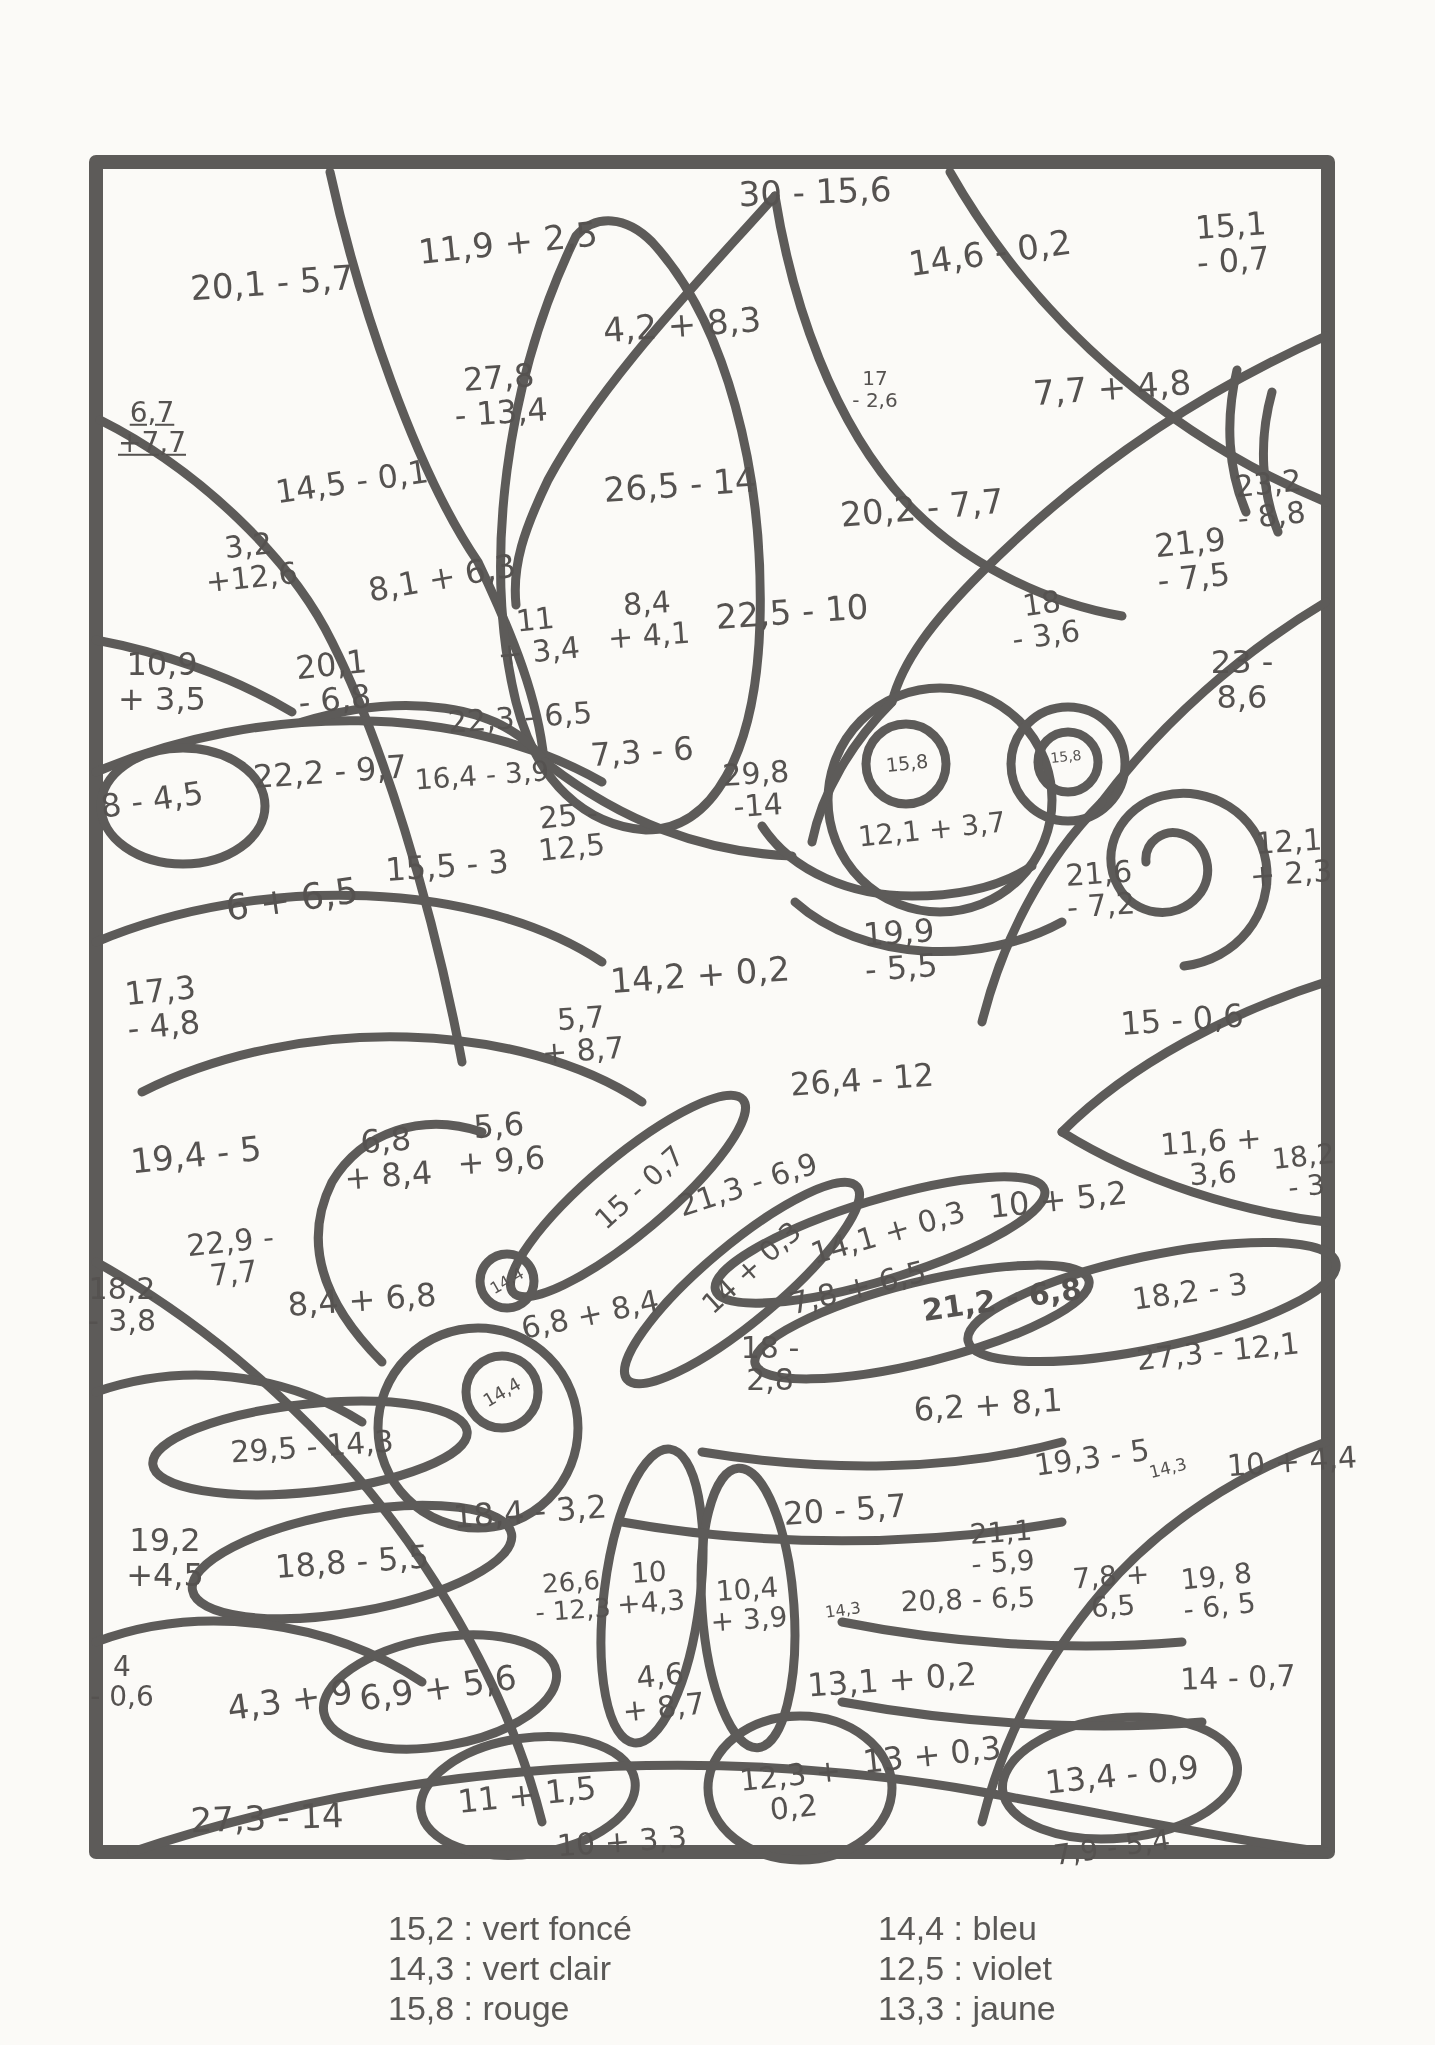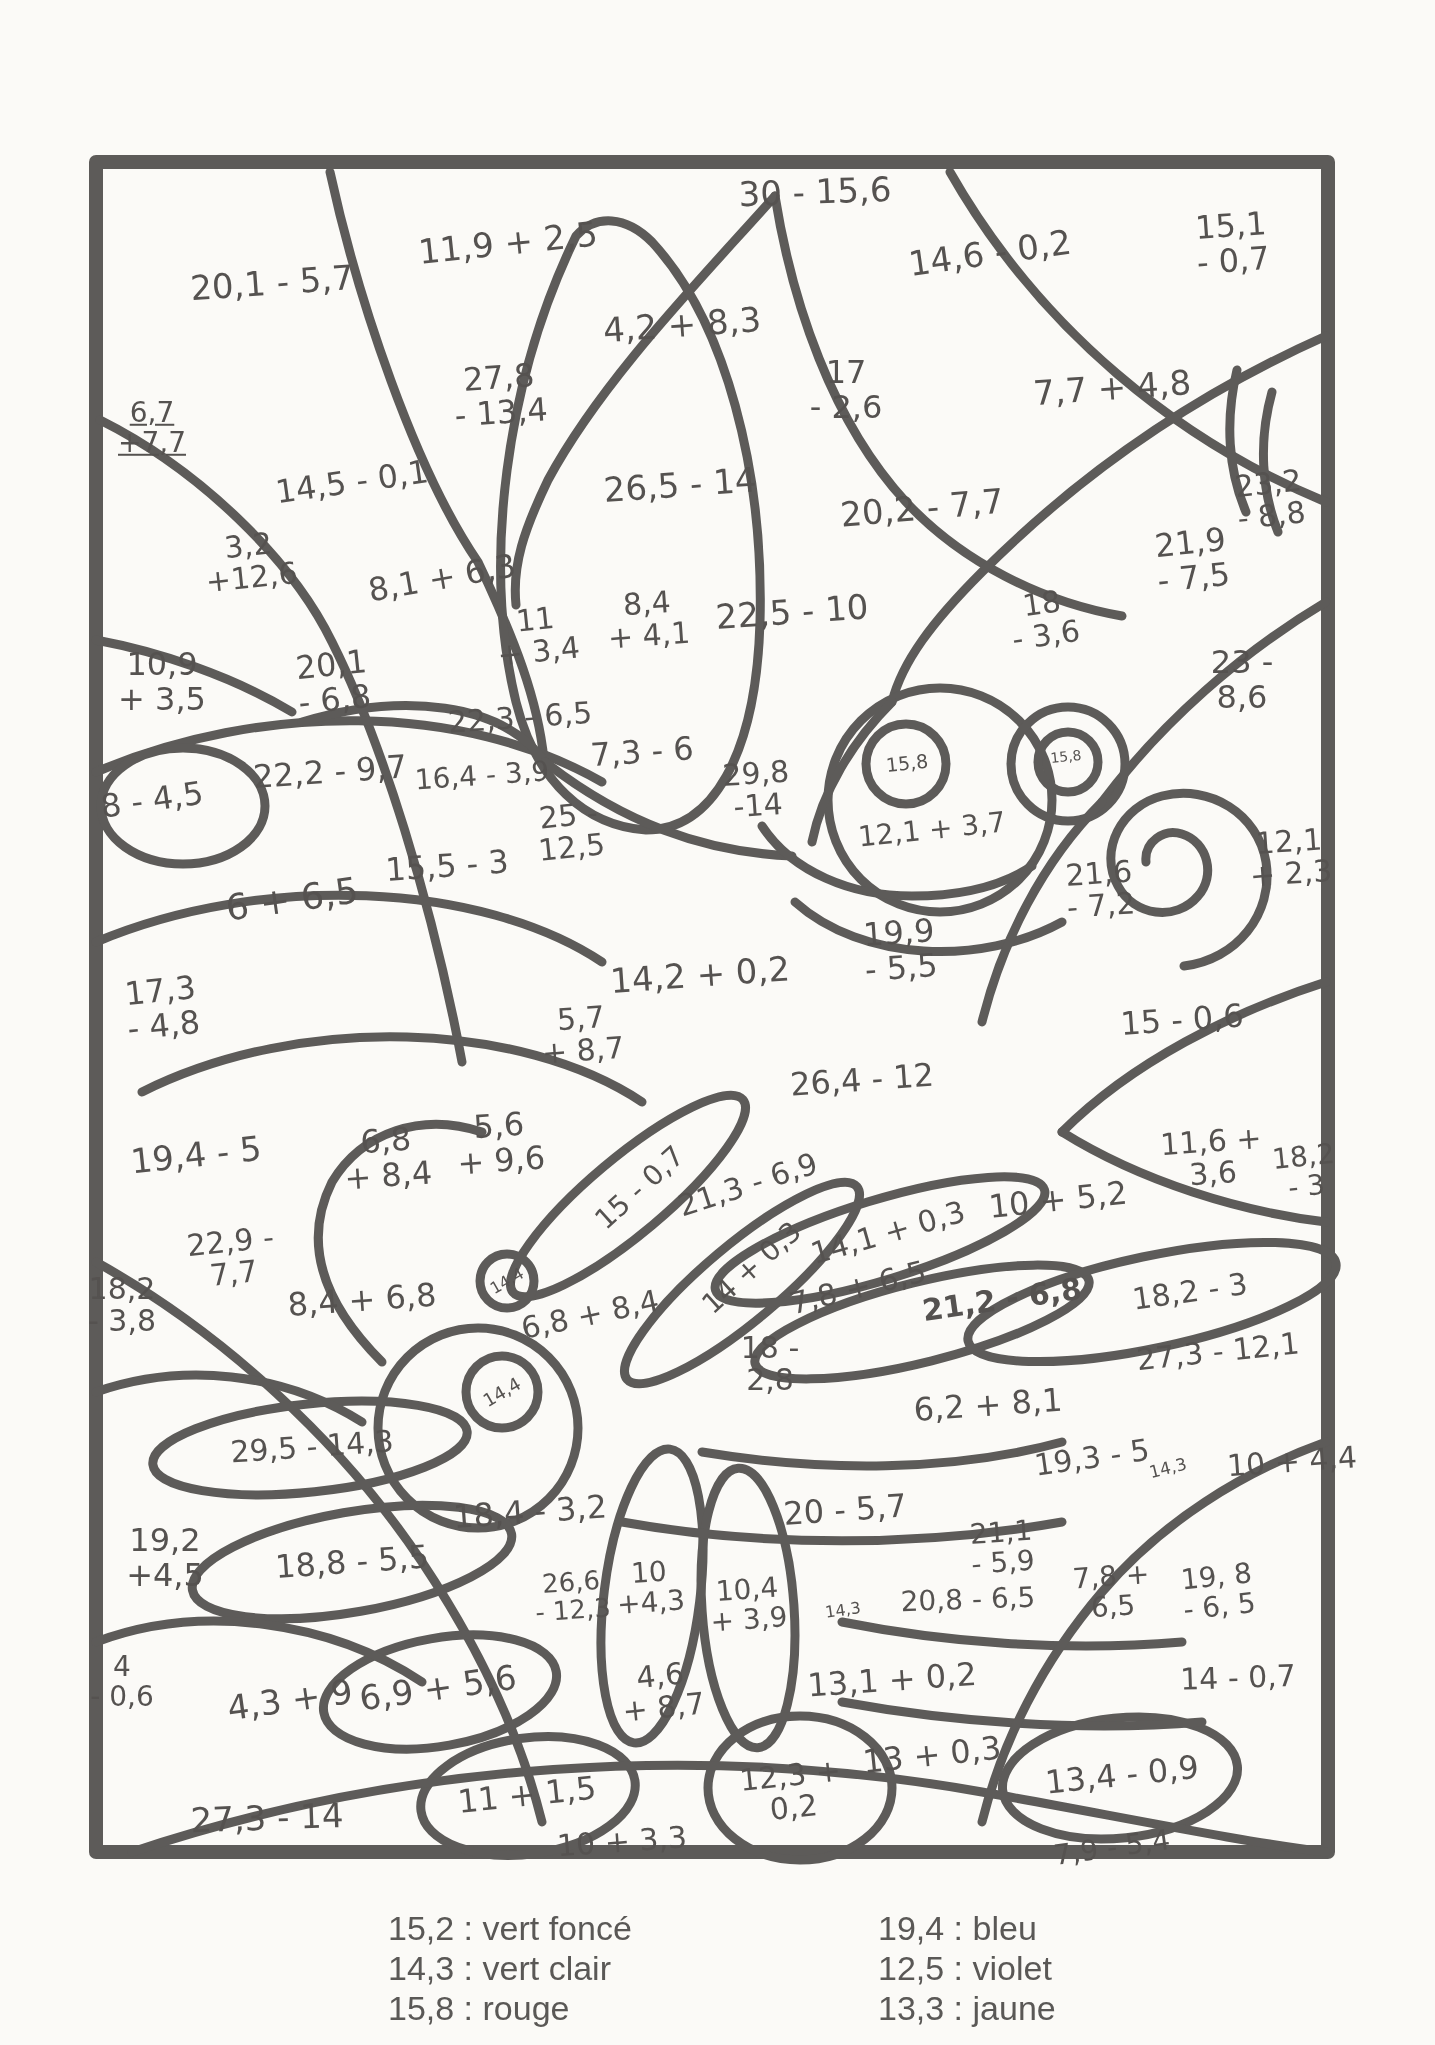--- a/index.html
+++ b/index.html
@@ -123,21 +123,21 @@
     <div id="labels">
         <div class="expr" style="left: 815px; top: 192px; font-size: 34px; transform: translate(-50%, -50%) rotate(-2deg);">30 - 15,6</div>
         <div class="expr" style="left: 508px; top: 243px; font-size: 34px; transform: translate(-50%, -50%) rotate(-6deg);">11,9 + 2,5</div>
         <div class="expr" style="left: 990px; top: 253px; font-size: 34px; transform: translate(-50%, -50%) rotate(-8deg);">14,6 - 0,2</div>
         <div class="expr" style="left: 1232px; top: 243px; font-size: 32px; transform: translate(-50%, -50%) rotate(-4deg);">15,1
 - 0,7</div>
         <div class="expr" style="left: 272px; top: 283px; font-size: 34px; transform: translate(-50%, -50%) rotate(-4deg);">20,1 - 5,7</div>
         <div class="expr" style="left: 682px; top: 325px; font-size: 34px; transform: translate(-50%, -50%) rotate(-4deg);">4,2 + 8,3</div>
         <div class="expr" style="left: 500px; top: 395px; font-size: 32px; transform: translate(-50%, -50%) rotate(-4deg);">27,8
 - 13,4</div>
-        <div class="expr" style="left: 846px; top: 390px; font-size: 32px; transform: translate(-50%, -50%) rotate(0deg);">17
+        <div class="expr" style="left: 875px; top: 390px; font-size: 20px; transform: translate(-50%, -50%) rotate(0deg);">17
 - 2,6</div>
         <div class="expr" style="left: 1112px; top: 388px; font-size: 34px; transform: translate(-50%, -50%) rotate(-4deg);">7,7 + 4,8</div>
         <div class="expr" style="left: 152px; top: 428px; font-size: 28px; transform: translate(-50%, -50%) rotate(0deg); text-decoration: underline;">6,7
 +7,7</div>
         <div class="expr" style="left: 352px; top: 482px; font-size: 32px; transform: translate(-50%, -50%) rotate(-8deg);">14,5 - 0,1</div>
         <div class="expr" style="left: 680px; top: 485px; font-size: 34px; transform: translate(-50%, -50%) rotate(-4deg);">26,5 - 14</div>
         <div class="expr" style="left: 922px; top: 508px; font-size: 34px; transform: translate(-50%, -50%) rotate(-5deg);">20,2 - 7,7</div>
         <div class="expr" style="left: 1270px; top: 500px; font-size: 30px; transform: translate(-50%, -50%) rotate(-6deg);">23,2
 - 8,8</div>
         <div class="expr" style="left: 250px; top: 562px; font-size: 30px; transform: translate(-50%, -50%) rotate(-6deg);">3,2
@@ -256,19 +256,19 @@
       </div>
   </div>
 
   <div class="legend">
     <div class="leg-col left" id="legend-left">
         <div class="leg-row">15,2 : vert foncé</div>
         <div class="leg-row">14,3 : vert clair</div>
         <div class="leg-row">15,8 : rouge</div>
       </div>
     <div class="leg-col right" id="legend-right">
-        <div class="leg-row">19,4 : bleu</div>
+        <div class="leg-row">14,4 : bleu</div>
         <div class="leg-row">12,5 : violet</div>
         <div class="leg-row">13,3 : jaune</div>
       </div>
   </div>
 
 </div>
 
 </body></html>

